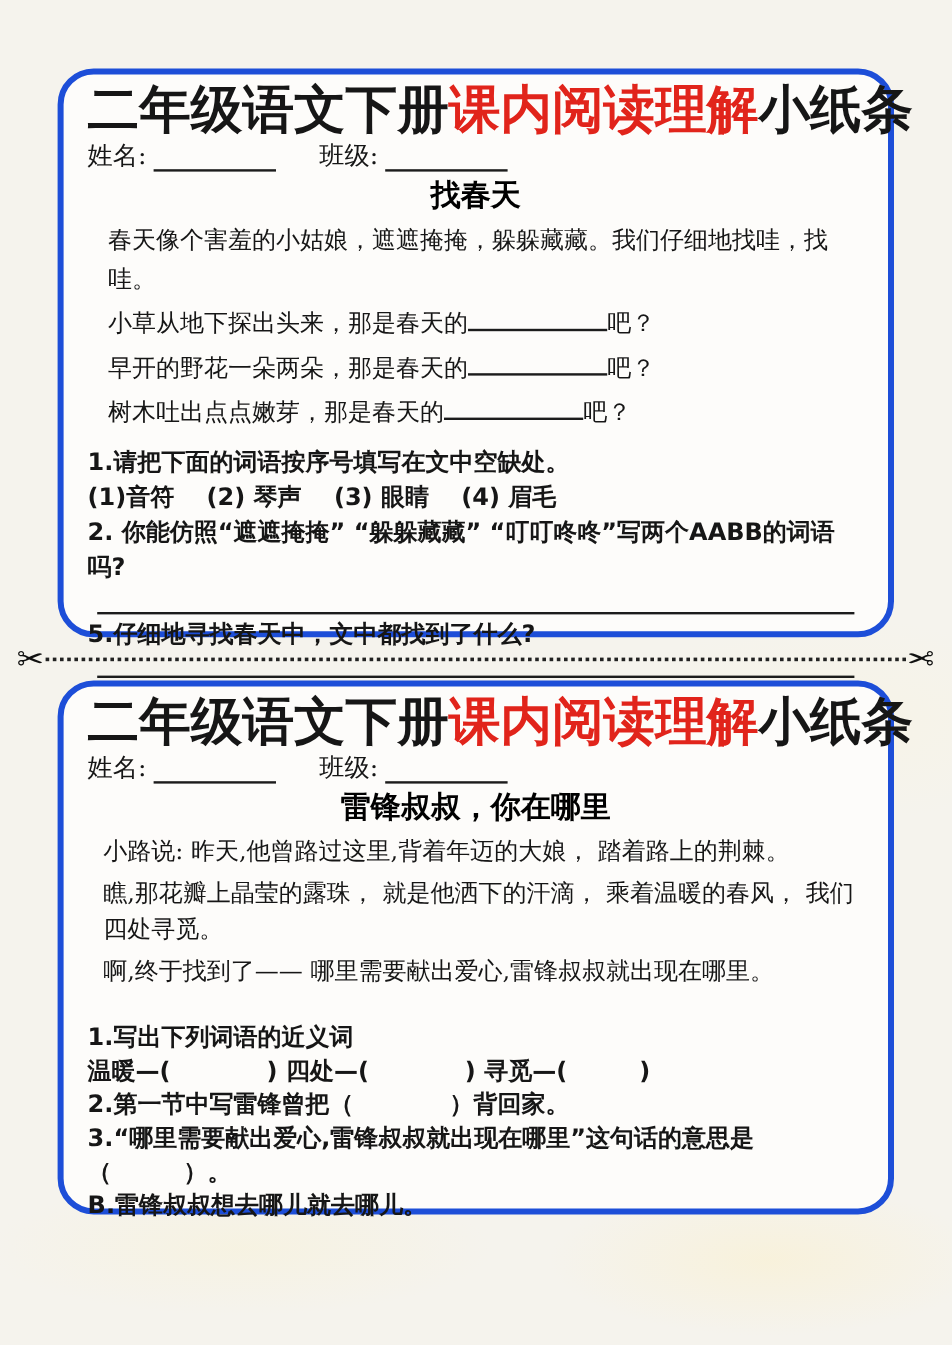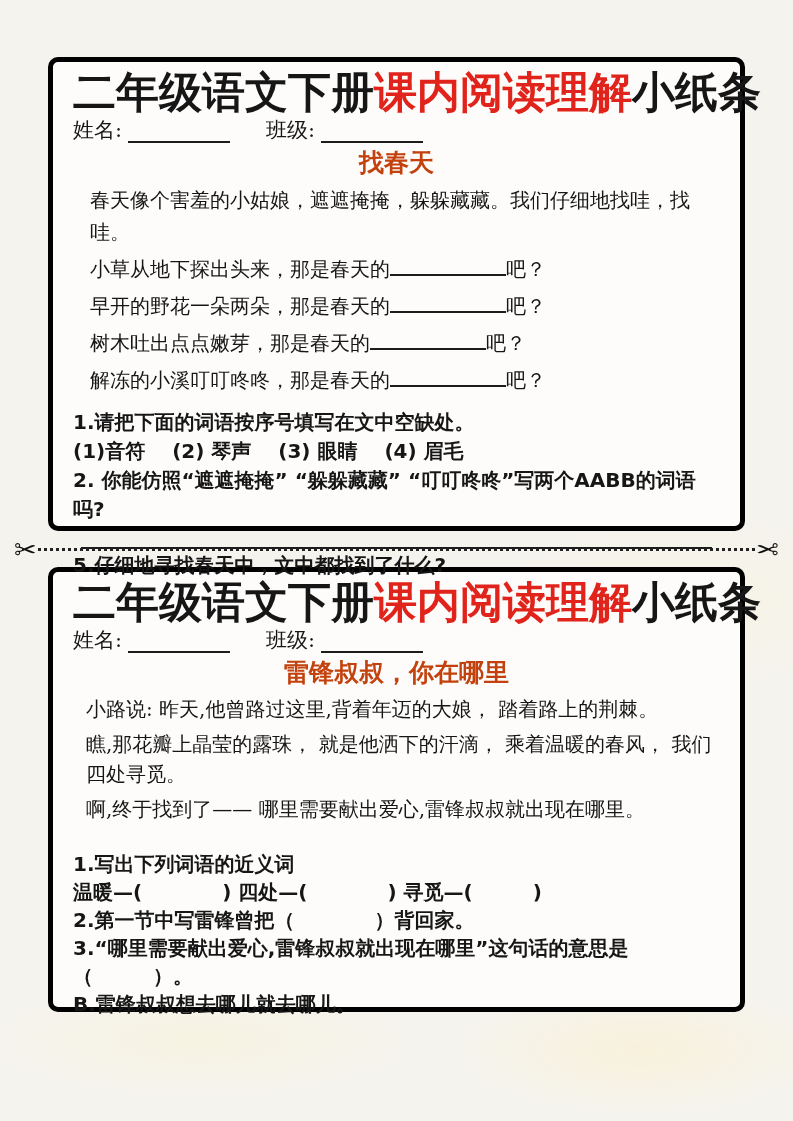--- a/index.html
+++ b/index.html
@@ -9,22 +9,22 @@
       radial-gradient(ellipse 260px 90px at 640px 1050px, rgba(250,240,205,0.55), rgba(250,240,205,0) 70%),
       radial-gradient(ellipse 300px 80px at 200px 1040px, rgba(248,242,215,0.5), rgba(248,242,215,0) 70%),
       radial-gradient(ellipse 280px 120px at 700px 600px, rgba(249,243,222,0.4), rgba(249,243,222,0) 70%),
       #f5f3ed;
     font-family:"DejaVu Sans", sans-serif;
     color:#161616;
   }
   .card {
     margin:0 48px;
     background:#fdfcfa;
-    border:5px solid #000000;
-    border-radius:10px;
+    border:5px solid #1d4ed8;
+    border-radius:30px;
     box-sizing:border-box;
     padding:4px 20px 10px 20px;
   }
   .card-1 { margin-top:57px; height:474px; }
   .card-2 { height:445px; }
 
   .card-title {
     margin:2px 0 0 0;
     text-align:center;
     font-size:43px;
@@ -46,21 +46,21 @@
   .name-blank {
     display:inline-block; width:102px; height:1.05em;
     border-bottom:2px solid #1c1c1c;
   }
   .name-gap { width:24px; }
 
   .passage-title {
     margin:3px 0 4px 0;
     text-align:center;
     font-size:25px; font-weight:600;
-    color:#c2410c;
+    color:#000000;
     font-family:"DejaVu Serif", serif;
   }
 
   .passage {
     font-family:"DejaVu Serif", serif;
     font-size:20px;
     line-height:32px;
     padding-left:12px;
   }
   .card-2 .passage { line-height:30px; padding-left:8px; }
@@ -119,21 +119,20 @@
       <span class="name-blank"></span>
     </div>
 
     <h2 class="passage-title">找春天</h2>
 
     <div class="passage">
       <p><span>春天像个害羞的小姑娘，遮遮掩掩，躲躲藏藏。我们仔细地找哇，找哇。</span></p>
       <p><span>小草从地下探出头来，那是春天的</span><span class="fill-blank"></span><span>吧？</span></p>
       <p><span>早开的野花一朵两朵，那是春天的</span><span class="fill-blank"></span><span>吧？</span></p>
       <p><span>树木吐出点点嫩芽，那是春天的</span><span class="fill-blank"></span><span>吧？</span></p>
-      <p><span>解冻的小溪叮叮咚咚，那是春天的</span><span class="fill-blank"></span><span>吧？</span></p>
     </div>
 
     <div class="questions">
       <p>1.请把下面的词语按序号填写在文中空缺处。</p>
       <p>(1)音符　 (2) 琴声　  (3) 眼睛　 (4) 眉毛</p>
       <p>2. 你能仿照“遮遮掩掩” “躲躲藏藏” “叮叮咚咚”写两个AABB的词语吗?</p>
       <hr class="answer-line">
       <p>5.仔细地寻找春天中，文中都找到了什么?</p>
       <hr class="answer-line second">
     </div>

